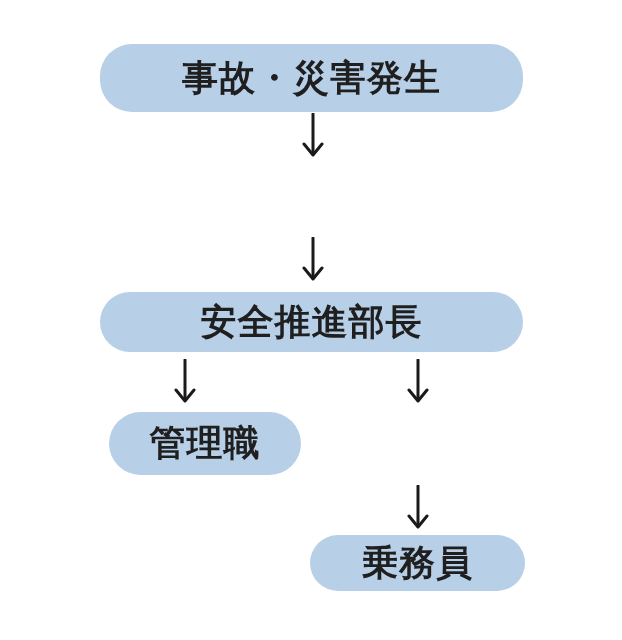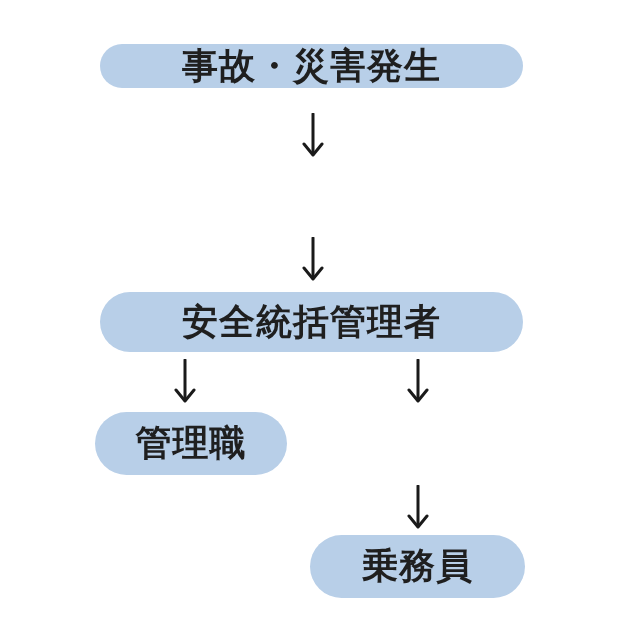--- a/index.html
+++ b/index.html
@@ -26,26 +26,26 @@
     border-radius: 32px;
     display: flex;
     align-items: center;
     justify-content: center;
     color: var(--node-text);
     font-size: 36px;
     font-weight: 700;
     letter-spacing: 1px;
     white-space: nowrap;
   }
-  .node-incident { left: 100px; top: 44px;  width: 423px; height: 44px; }
+  .node-incident { left: 100px; top: 44px;  width: 423px; height: 68px; }
   .node-director { left: 100px; top: 167px; width: 423px; height: 59px; }
   .node-manager  { left: 100px; top: 292px; width: 423px; height: 60px; }
-  .node-mgmt     { left: 95px;  top: 412px; width: 192px; height: 63px; }
+  .node-mgmt     { left: 109px;  top: 412px; width: 192px; height: 63px; }
   .node-leader   { left: 310px; top: 412px; width: 213px; height: 64px; }
-  .node-crew     { left: 310px; top: 535px; width: 215px; height: 63px; }
+  .node-crew     { left: 310px; top: 535px; width: 215px; height: 56px; }
 
   .edge-arrow { position: absolute; width: 26px; height: 44px; }
   .arrow-a { left: 300px; top: 113px; }
   .arrow-b { left: 300px; top: 237px; }
   .arrow-c { left: 172px; top: 359px; }
   .arrow-d { left: 405px; top: 359px; }
   .arrow-e { left: 405px; top: 485px; }
 
   .edge-arrow svg { display: block; width: 100%; height: 100%; }
   .edge-arrow line, .edge-arrow polyline {
@@ -71,21 +71,21 @@
   </div>
 
 
   <div class="edge-arrow arrow-b">
     <svg viewBox="0 0 26 44" xmlns="http://www.w3.org/2000/svg">
       <line x1="13" y1="1" x2="13" y2="41"></line>
       <polyline points="4,31 13,42 22,31"></polyline>
     </svg>
   </div>
 
-  <div class="flow-node node-manager">安全統括管理者</div>
+  <div class="flow-node node-manager">安全推進部長</div>
 
   <div class="edge-arrow arrow-c">
     <svg viewBox="0 0 26 44" xmlns="http://www.w3.org/2000/svg">
       <line x1="13" y1="1" x2="13" y2="41"></line>
       <polyline points="4,31 13,42 22,31"></polyline>
     </svg>
   </div>
 
   <div class="edge-arrow arrow-d">
     <svg viewBox="0 0 26 44" xmlns="http://www.w3.org/2000/svg">

